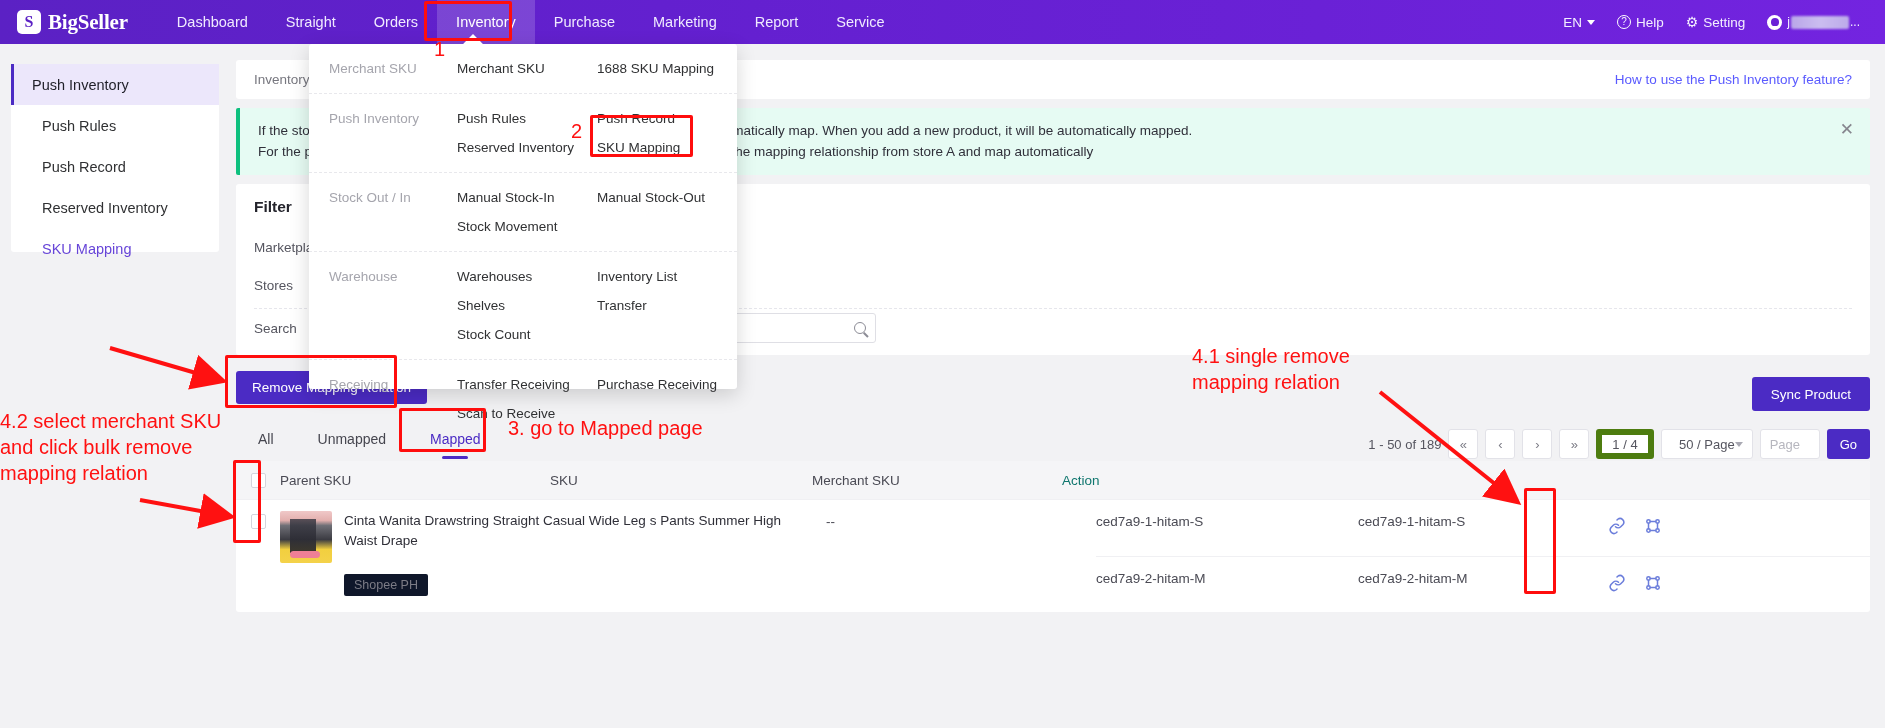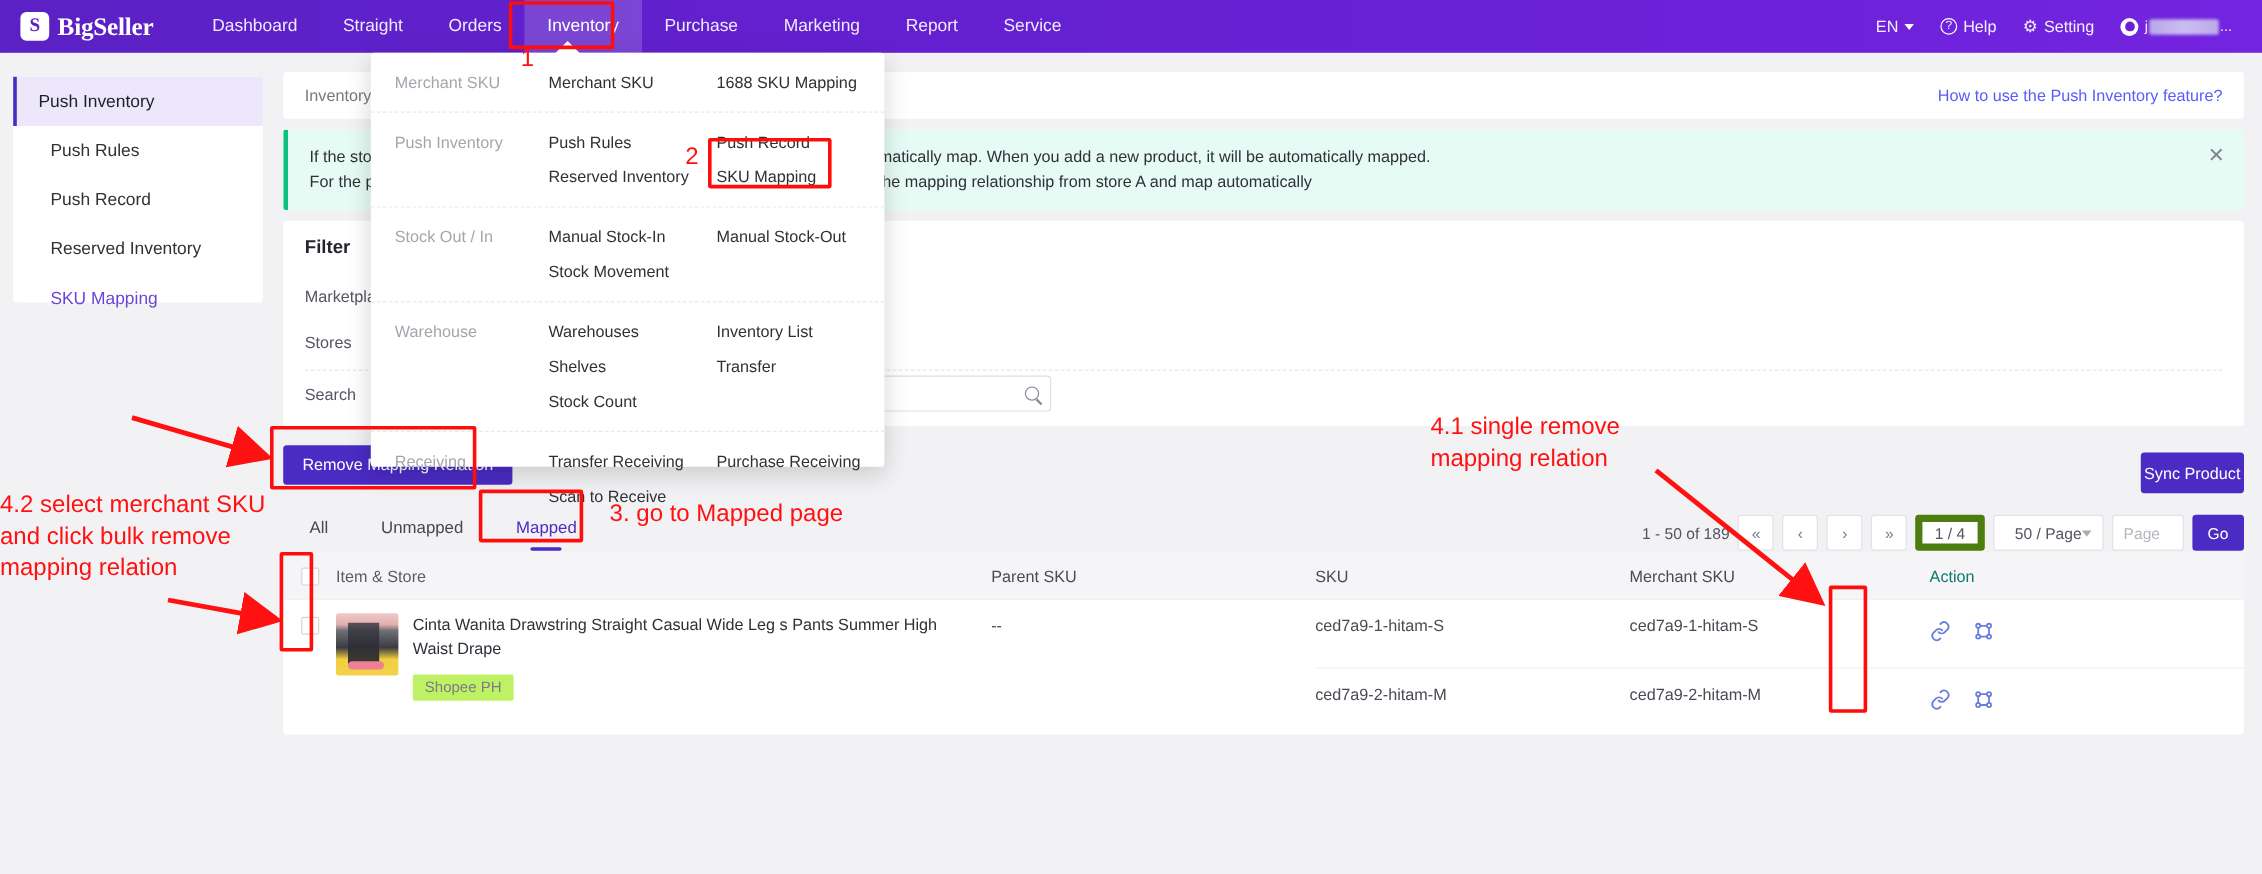--- a/index.html
+++ b/index.html
@@ -137,21 +137,21 @@
 
   
   .actionbar { margin-top: 16px; display: flex; align-items: flex-start; height: 46px; position: relative; }
   .btn-primary {
     background: #4b2bc4; color: #fff; border: none; border-radius: 3px; height: 33px;
     padding: 0 16px; font-size: 13.5px; cursor: pointer; font-family: "Liberation Sans", sans-serif;
   }
   .btn-sync {
     position: absolute; right: 0; top: 6px;
     background: #4b2bc4; color: #fff; border: none; border-radius: 3px; height: 34px;
-    padding: 0 3px; font-size: 13.5px; cursor: pointer; font-family: "Liberation Sans", sans-serif;
+    padding: 0 19px; font-size: 13.5px; cursor: pointer; font-family: "Liberation Sans", sans-serif;
   }
 
   
   .tabsrow { display: flex; align-items: flex-end; height: 42px; position: relative; }
   .tab {
     font-size: 14px; color: #46464f; padding: 0 22px; height: 40px; line-height: 40px;
     cursor: pointer; position: relative;
   }
   .tab.active { color: #4b2bc4; }
   .tab.active:after {
@@ -211,21 +211,21 @@
   .thumb:before {
     content:""; position:absolute; left:10px; top:8px; width:26px; height:34px;
     background: linear-gradient(180deg, rgba(60,60,70,.85), rgba(35,35,42,.9));
   }
   .thumb:after {
     content:""; position:absolute; left:10px; bottom:5px; width:30px; height:7px;
     border-radius: 4px; background:#ef7f96;
   }
   .item-title { font-size: 13.5px; color: #2f2f38; line-height: 20px; }
   .store-chip {
-    display: inline-block; margin-top: 11px; background: #bef264; color: #7c7c86;
+    display: inline-block; margin-top: 23px; background: #0f172a; color: #7c7c86;
     font-size: 12.5px; padding: 4px 10px; border-radius: 2px;
   }
   .act-icons { display: flex; align-items: center; gap: 18px; padding-top: 17px; }
   .ico-link, .ico-unlink { width: 18px; height: 18px; cursor: pointer; }
 
   
   .anno-box { position: absolute; border: 3px solid #ff0d0d; border-radius: 2px; z-index: 60; pointer-events: none; }
   .anno-txt {
     position: absolute; color: #ff1111; font-size: 20px; line-height: 26px; z-index: 60;
     font-family: "Liberation Sans", sans-serif; pointer-events: none; white-space: pre-line;
@@ -347,21 +347,20 @@
         </span>
         <span class="pg-go">Go</span>
       </div>
     </div>
 
     <div class="tbl">
       <div class="thead">
         <div class="c-chk">
           <span class="chkbox"></span>
         </div>
-        <div class="c-item">Item &amp; Store</div>
         <div class="c-parent">Parent SKU</div>
         <div class="c-sku">SKU</div>
         <div class="c-msku">Merchant SKU</div>
         <div class="c-action">Action</div>
       </div>
 
       <div class="trow" style="min-height:112px;">
         <div class="c-chk" style="padding-top:14px;">
           <span class="chkbox"></span>
         </div>

